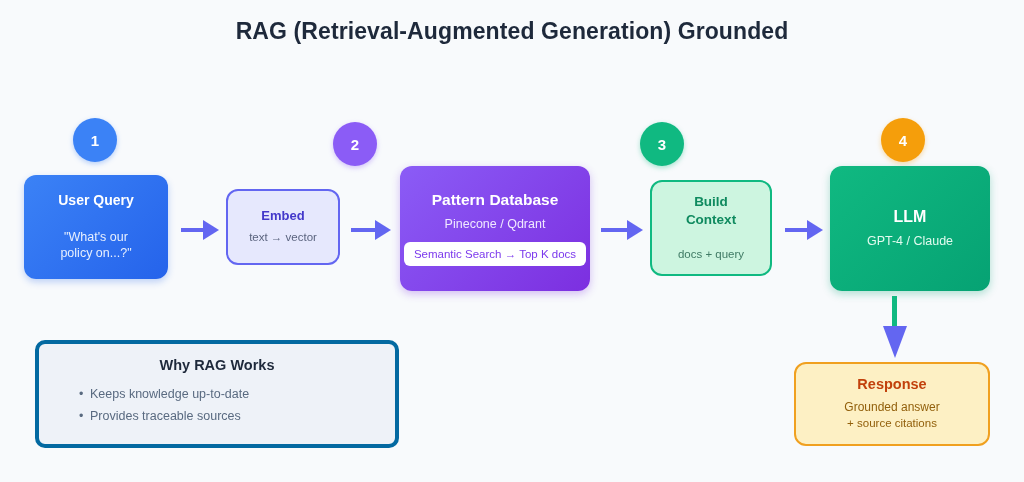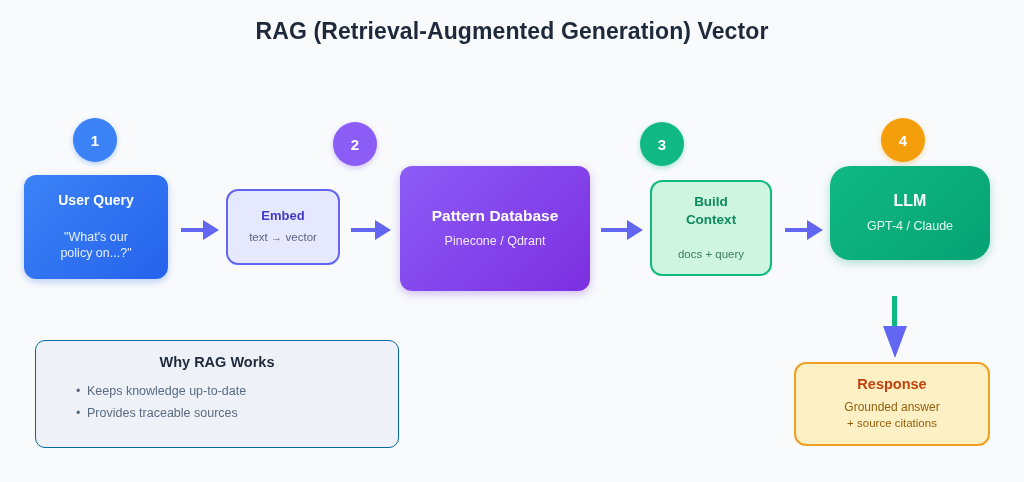--- a/index.html
+++ b/index.html
@@ -96,25 +96,24 @@
     background: #cdf5e0;
     border: 2px solid #10b981;
     color: #0f8a5f;
   }
   #node-build-context .n-title { font-size: 13.5px; line-height:1.35; margin-bottom: 18px; }
   #node-build-context .n-sub   { font-size: 11.5px; color:#3f7a64; }
 
   
   #node-llm {
     left: 830px; top: 166px;
-    width: 160px; height: 94px;
+    width: 160px; height: 125px;
     background: linear-gradient(135deg, #10b981 0%, #06a273 100%);
     box-shadow: 0 3px 8px rgba(6,162,115,0.3);
     color: #ffffff;
-    border-radius: 20px;
   }
   #node-llm .n-title { font-size: 16px; margin-bottom: 7px; }
   #node-llm .n-sub   { font-size: 12.5px; color:#e2fbef; }
   #node-llm .pill    { color: #0f8a5f; }
 
   
   #node-response {
     left: 794px; top: 362px;
     width: 196px; height: 84px;
     background: #fdf0c4;
@@ -190,21 +189,21 @@
     border-top: 32px solid #6366f1;
   }
 
   
   #why-rag-panel {
     position: absolute;
     left: 35px; top: 340px;
     width: 364px; height: 108px;
     box-sizing: border-box;
     background: #eef2f8;
-    border: 1px solid #0369a1;
+    border: 4px solid #0369a1;
     border-radius: 10px;
     padding: 13px 18px 0 18px;
   }
   #why-rag-panel .panel-title {
     text-align: center;
     font-size: 14.5px;
     font-weight: bold;
     color: #1e293b;
     margin-bottom: 11px;
   }
@@ -223,21 +222,21 @@
   #why-rag-panel li::before {
     content: "\2022";
     position: absolute;
     left: 0; top: 0;
     color: #596a80;
   }
 </style>
 </head>
 <body>
 
-<div id="page-title">RAG (Retrieval-Augmented Generation) Vector</div>
+<div id="page-title">RAG (Retrieval-Augmented Generation) Grounded</div>
 
 <div class="badge" id="badge-1">1</div>
 <div class="badge" id="badge-2">2</div>
 <div class="badge" id="badge-3">3</div>
 <div class="badge" id="badge-4">4</div>
 
 <div class="node" id="node-user-query">
   <div class="n-title">User Query</div>
   <div class="n-sub">
     <div>"What's our</div>
@@ -256,20 +255,21 @@
 </div>
 
 <div class="arrow-h" id="arrow-2">
   <div class="shaft"></div>
   <div class="head"></div>
 </div>
 
 <div class="node" id="node-vector-db">
   <div class="n-title">Pattern Database</div>
   <div class="n-sub">Pinecone / Qdrant</div>
+  <div class="pill">Semantic Search → Top K docs</div>
 </div>
 
 <div class="arrow-h" id="arrow-3">
   <div class="shaft"></div>
   <div class="head"></div>
 </div>
 
 <div class="node" id="node-build-context">
   <div class="n-title">
     <div>Build</div>

